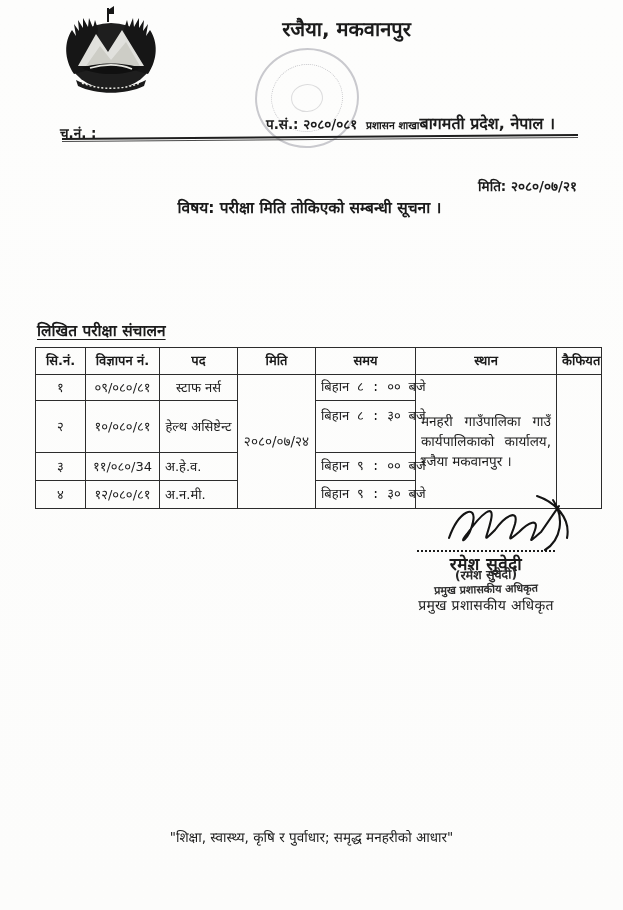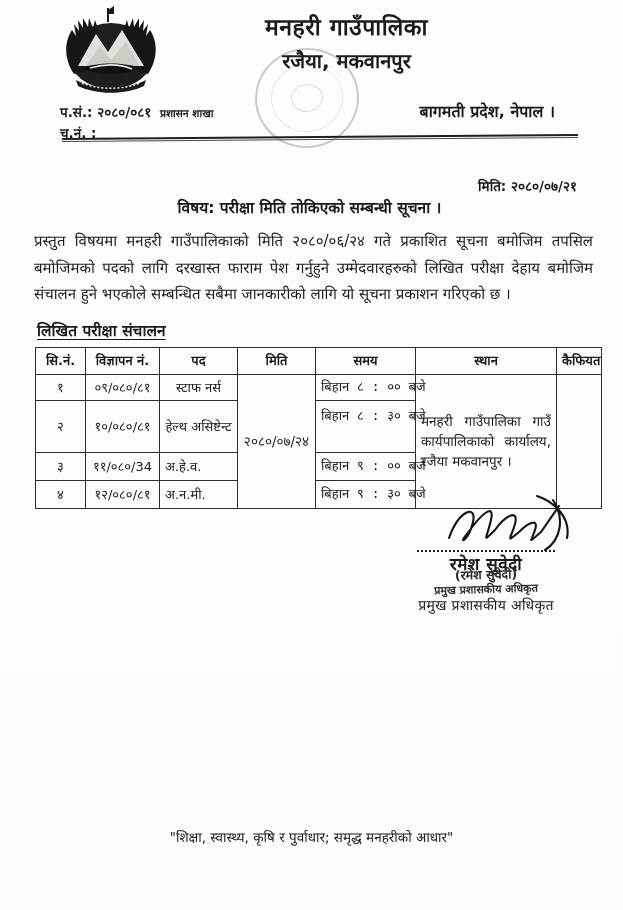--- a/index.html
+++ b/index.html
@@ -40,22 +40,22 @@
     border: 1px dotted rgba(70, 70, 85, 0.30);
     border-radius: 50%;
   }
   .faint-stamp::after {
     content: ""; position: absolute; inset: 34px;
     border: 1px solid rgba(70, 70, 85, 0.18);
     border-radius: 50%;
   }
 
   .ref-row {
-    position: absolute; left: 60px; right: 48px; top: 100px;
-    display: flex; justify-content: space-between; align-items: baseline;
+    position: absolute; left: 60px; right: 48px; top: 112px;
+    display: flex; justify-content: flex-end; align-items: baseline;
   }
   .ref-left  { font-size: 13.5px; font-weight: bold; }
   .ref-section { font-size: 10.5px; font-weight: bold; margin-left: 4px; }
   .province  { font-size: 16px; font-weight: bold; margin-right: 20px; }
   .dispatch-row { position: absolute; left: 60px; top: 124px; font-size: 13.5px; font-weight: bold; }
 
   .rule {
     position: absolute; left: 62px; width: 516px; top: 136px; height: 4px;
     border-top: 2.5px solid #1f1f1f;
     border-bottom: 1px solid #4a4a4a;
@@ -168,21 +168,20 @@
 
       <path d="M26,64 C40,58 70,58 84,64 C70,72 40,72 26,64 Z" fill="#101010"></path>
       <path d="M34,64 C48,60 64,60 76,65" stroke="#e8e8e2" stroke-width="1.6" fill="none"></path>
 
       <path d="M20,76 C38,86 72,86 90,76 L88,82 C70,91 40,91 22,82 Z" fill="#1a1a1a"></path>
       <path d="M26,79 C42,86 68,86 84,79" stroke="#f0f0ea" stroke-width="1.4" fill="none" stroke-dasharray="2 2"></path>
     </svg>
   </div>
 
   <div class="title-block">
-    <div class="muni-name">मनहरी गाउँपालिका</div>
     <div class="addr-line">रजैया, मकवानपुर</div>
   </div>
 
   <div class="faint-stamp"></div>
 
   <div class="ref-row">
     <div class="ref-left">
       <span>प.सं.:</span>
       <span>२०८०/०८१</span>
       <span class="ref-section">प्रशासन शाखा</span>
@@ -194,21 +193,20 @@
 
   <div class="rule"></div>
 
   <div class="date-row">
     <span>मिति:</span>
     <span>२०८०/०७/२१</span>
   </div>
 
   <div class="subject">विषय: परीक्षा मिति तोकिएको सम्बन्धी सूचना ।</div>
 
-  <div class="body-para">प्रस्तुत विषयमा मनहरी गाउँपालिकाको मिति  २०८०/०६/२४ गते प्रकाशित सूचना बमोजिम तपसिल बमोजिमको पदको लागि दरखास्त फाराम पेश गर्नुहुने उम्मेदवारहरुको लिखित परीक्षा देहाय बमोजिम संचालन हुने भएकोले सम्बन्धित सबैमा जानकारीको लागि यो सूचना प्रकाशन गरिएको छ ।</div>
 
   <div class="table-title">लिखित परीक्षा संचालन</div>
 
   <div class="exam-table-wrap">
     <table class="exam">
       <colgroup>
         <col class="col-sn">
           <col class="col-ad">
           <col class="col-post">
         <col class="col-date">

